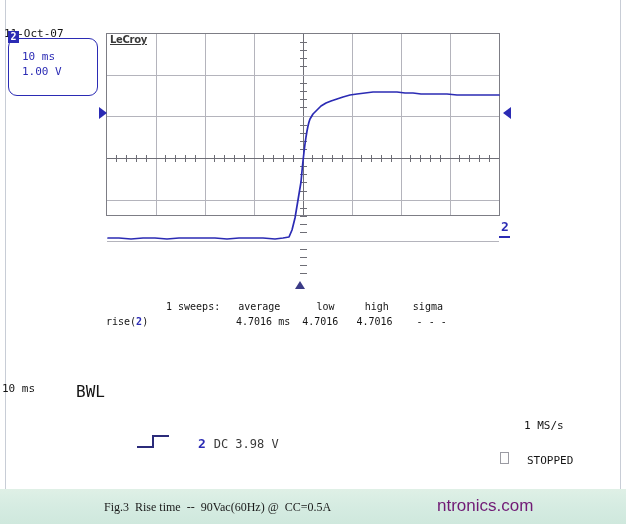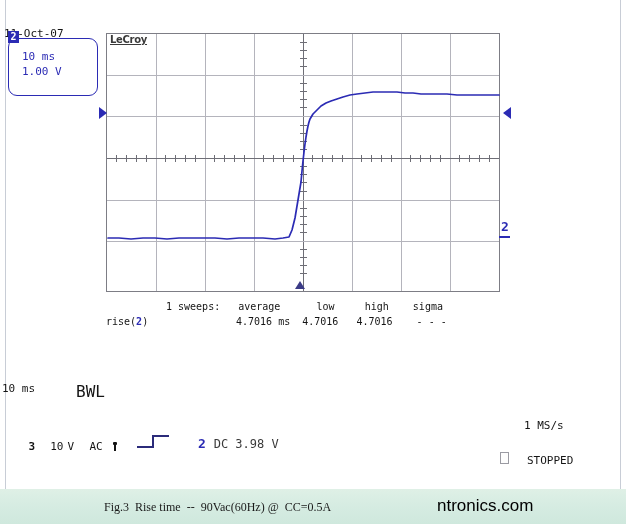--- a/index.html
+++ b/index.html
@@ -45,21 +45,21 @@
   }
   #chan-box .cb-line{
     position:absolute;left:13px;
     font-size:11px;color:#2b2bb4;white-space:pre;
   }
   #cb-time{top:11px;}
   #cb-volt{top:26px;}
 
   
   #grid-wrap{
-    position:absolute;left:106px;top:33px;width:394px;height:259px;
+    position:absolute;left:106px;top:33px;width:394px;height:183px;
   }
   #grid{
     position:absolute;left:0;top:0;width:100%;height:100%;
     border:1px solid #7d7d85;
     box-sizing:border-box;
     background:#ffffff;
   }
   #grid .gline-v{
     position:absolute;top:0;bottom:0;width:1px;background:#b4b4bc;
   }
@@ -180,21 +180,21 @@
   #caption{
     position:absolute;left:104px;top:497px;
     font-family:"Liberation Serif", serif;
     font-size:12px;line-height:20px;color:#1a1a1a;
     white-space:pre;
     z-index:3;
   }
   #watermark{
     position:absolute;left:437px;top:496px;
     font-family:"Liberation Sans", sans-serif;
-    font-size:17px;line-height:20px;color:#000000;
+    font-size:17px;line-height:20px;color:#701a75;
     white-space:pre;z-index:2;
   }
 </style>
 </head>
 <body>
 
 <div id="screen">
 
   <div class="vrule" id="vrule-left"></div>
   <div class="vrule" id="vrule-right"></div>
@@ -307,23 +307,20 @@
 
   <div id="meas">
     <div id="meas-hdr">1 sweeps:   average      low     high    sigma</div>
     <div id="meas-row-label"><span>rise(</span><span class="blue">2</span><span>)</span></div>
     <div id="meas-row-vals">4.7016 ms  4.7016   4.7016    - - -</div>
   </div>
 
   <div id="tb-line">10 ms</div>
   <div id="tb-bwl">BWL</div>
 
-  <div class="ch-row" style="top:426px">
-    <span class="ch-num">3</span><span class="ch-gain">10</span><span class="ch-unit">V</span><span class="ch-coup">AC</span><span class="bwl-icon"></span>
-  </div>
 
   <svg id="step-icon" width="34" height="18" viewBox="0 0 34 18">
     <polyline fill="none" stroke="#2b2b7a" stroke-width="2" points="1,15 17,15 17,4 33,4"></polyline>
   </svg>
 
   <div id="trig-info"><span class="trig-ch">2 </span><span class="trig-rest">DC </span><span class="trig-rest">3.98 V</span></div>
 
   <div id="samplerate">1 MS/s</div>
   <div id="stop-square"></div>
   <div id="stopped">STOPPED</div>

